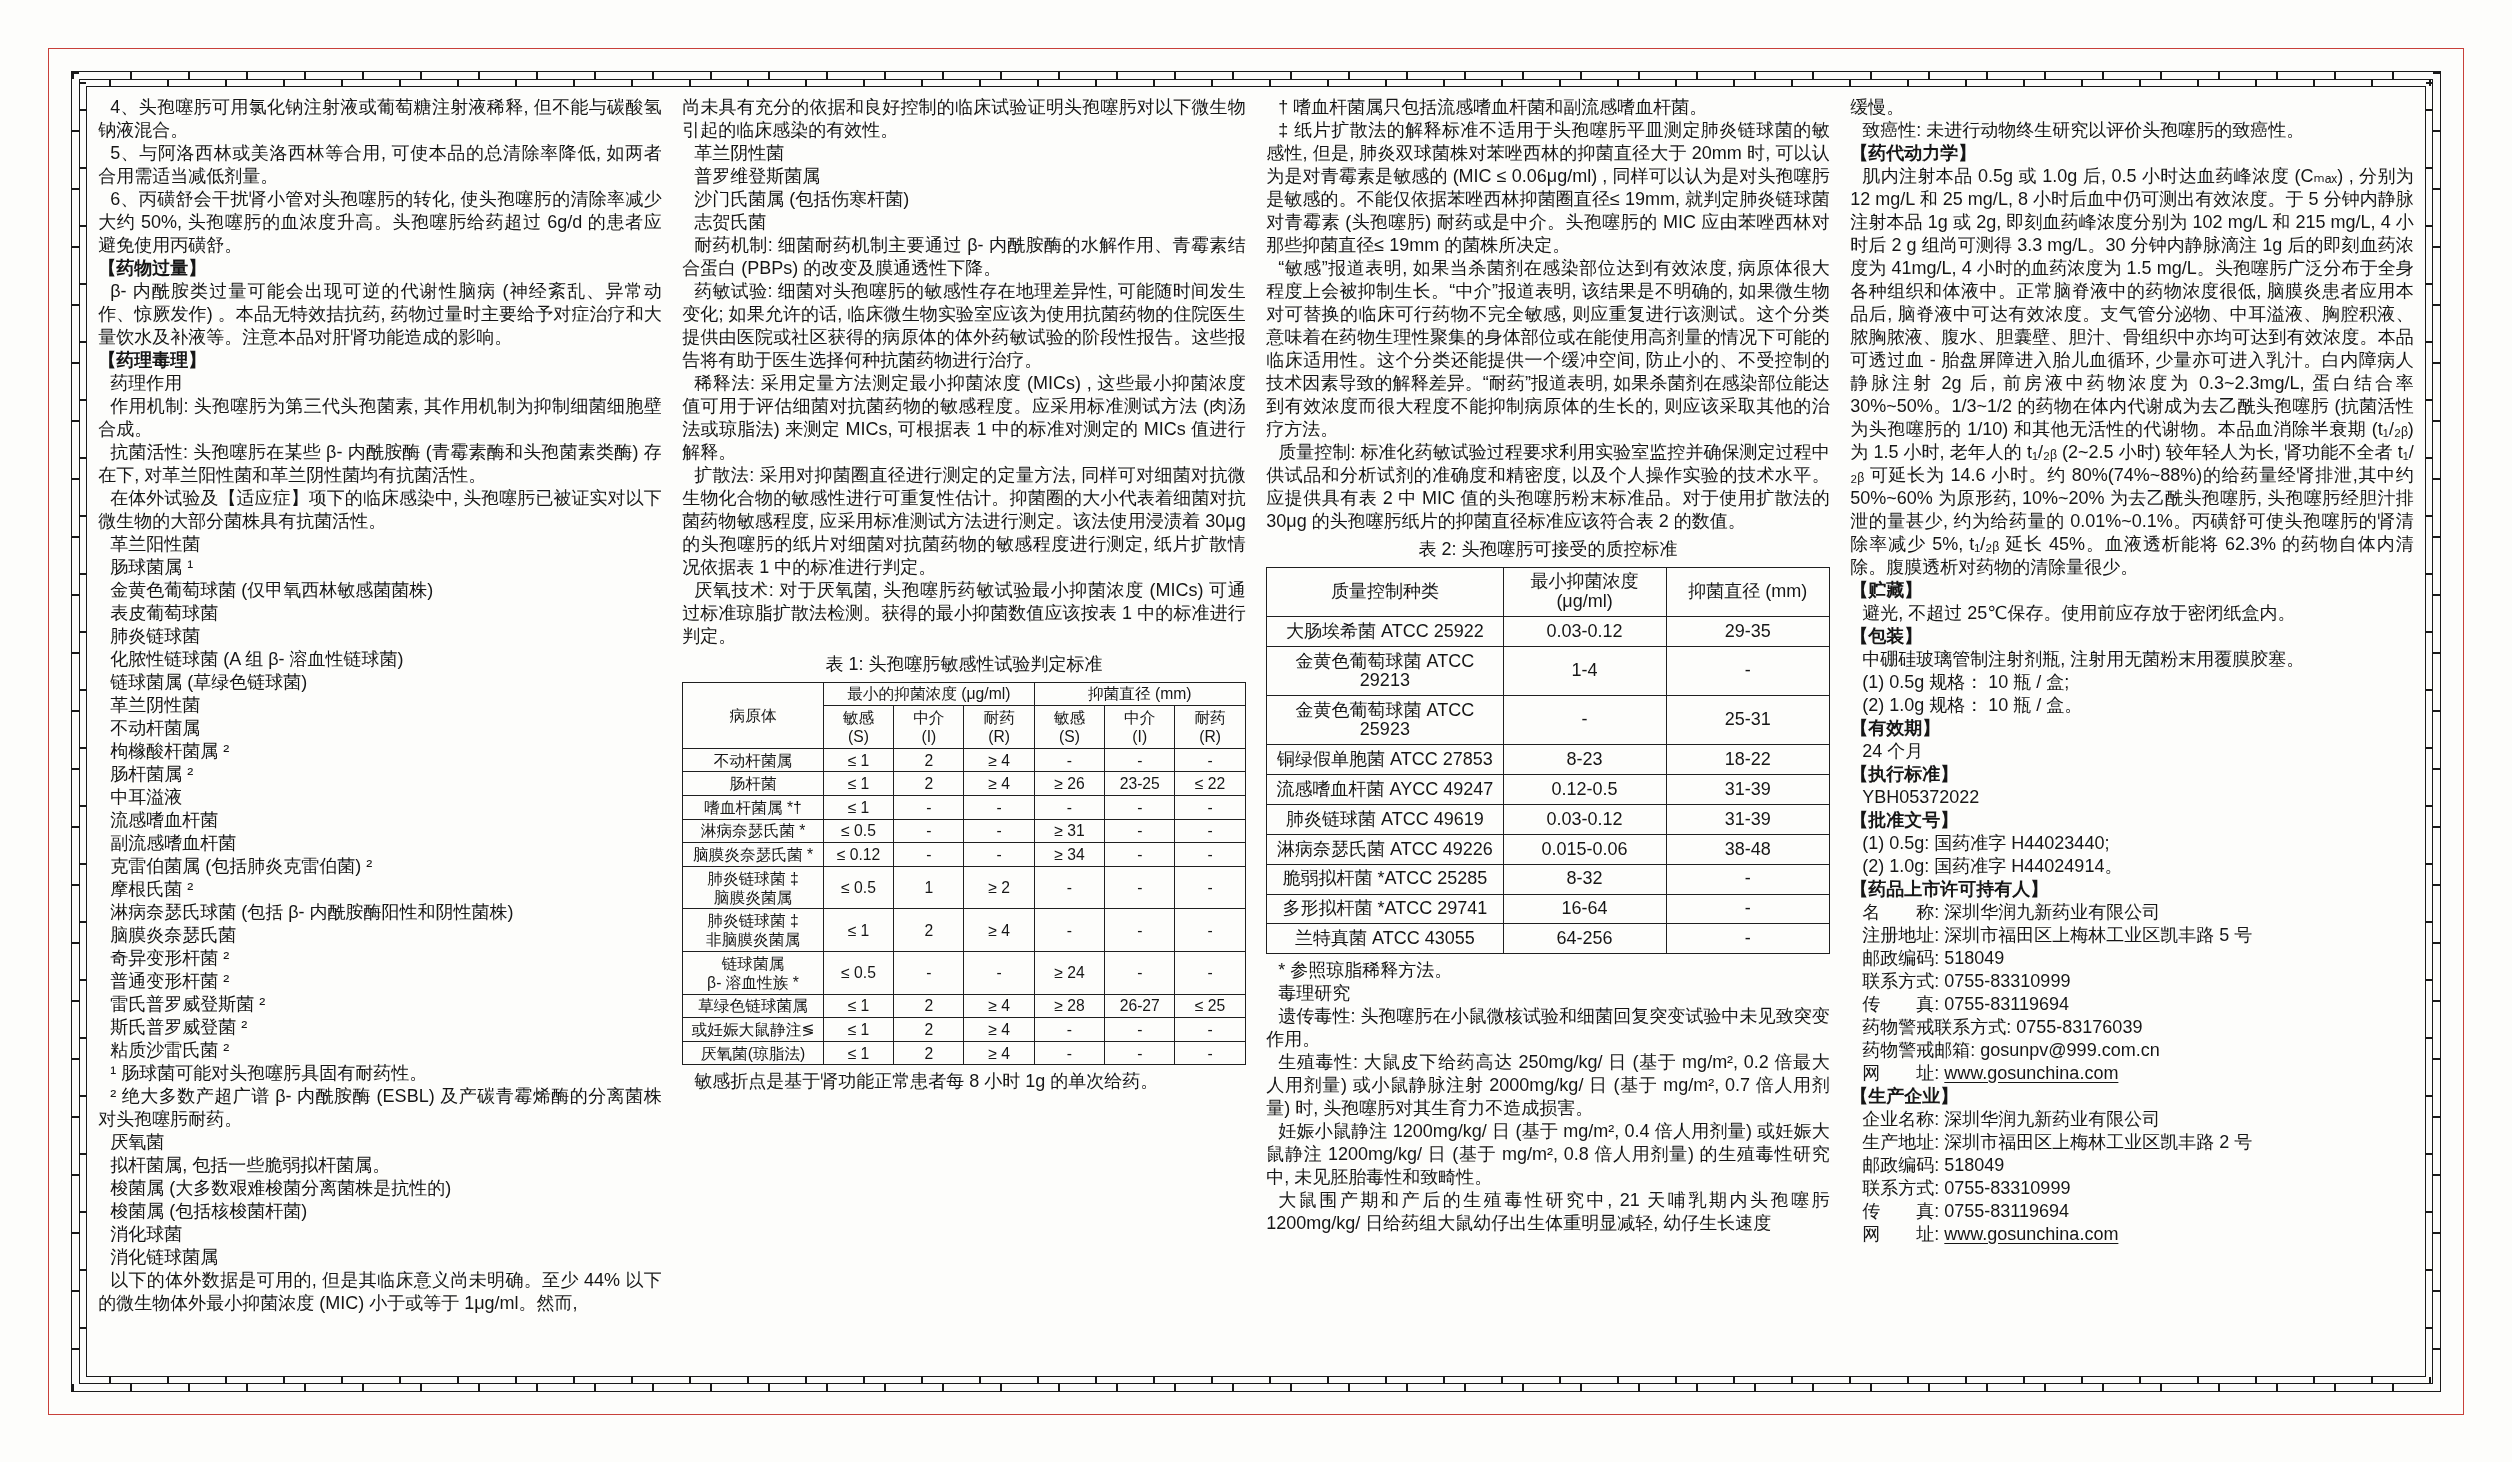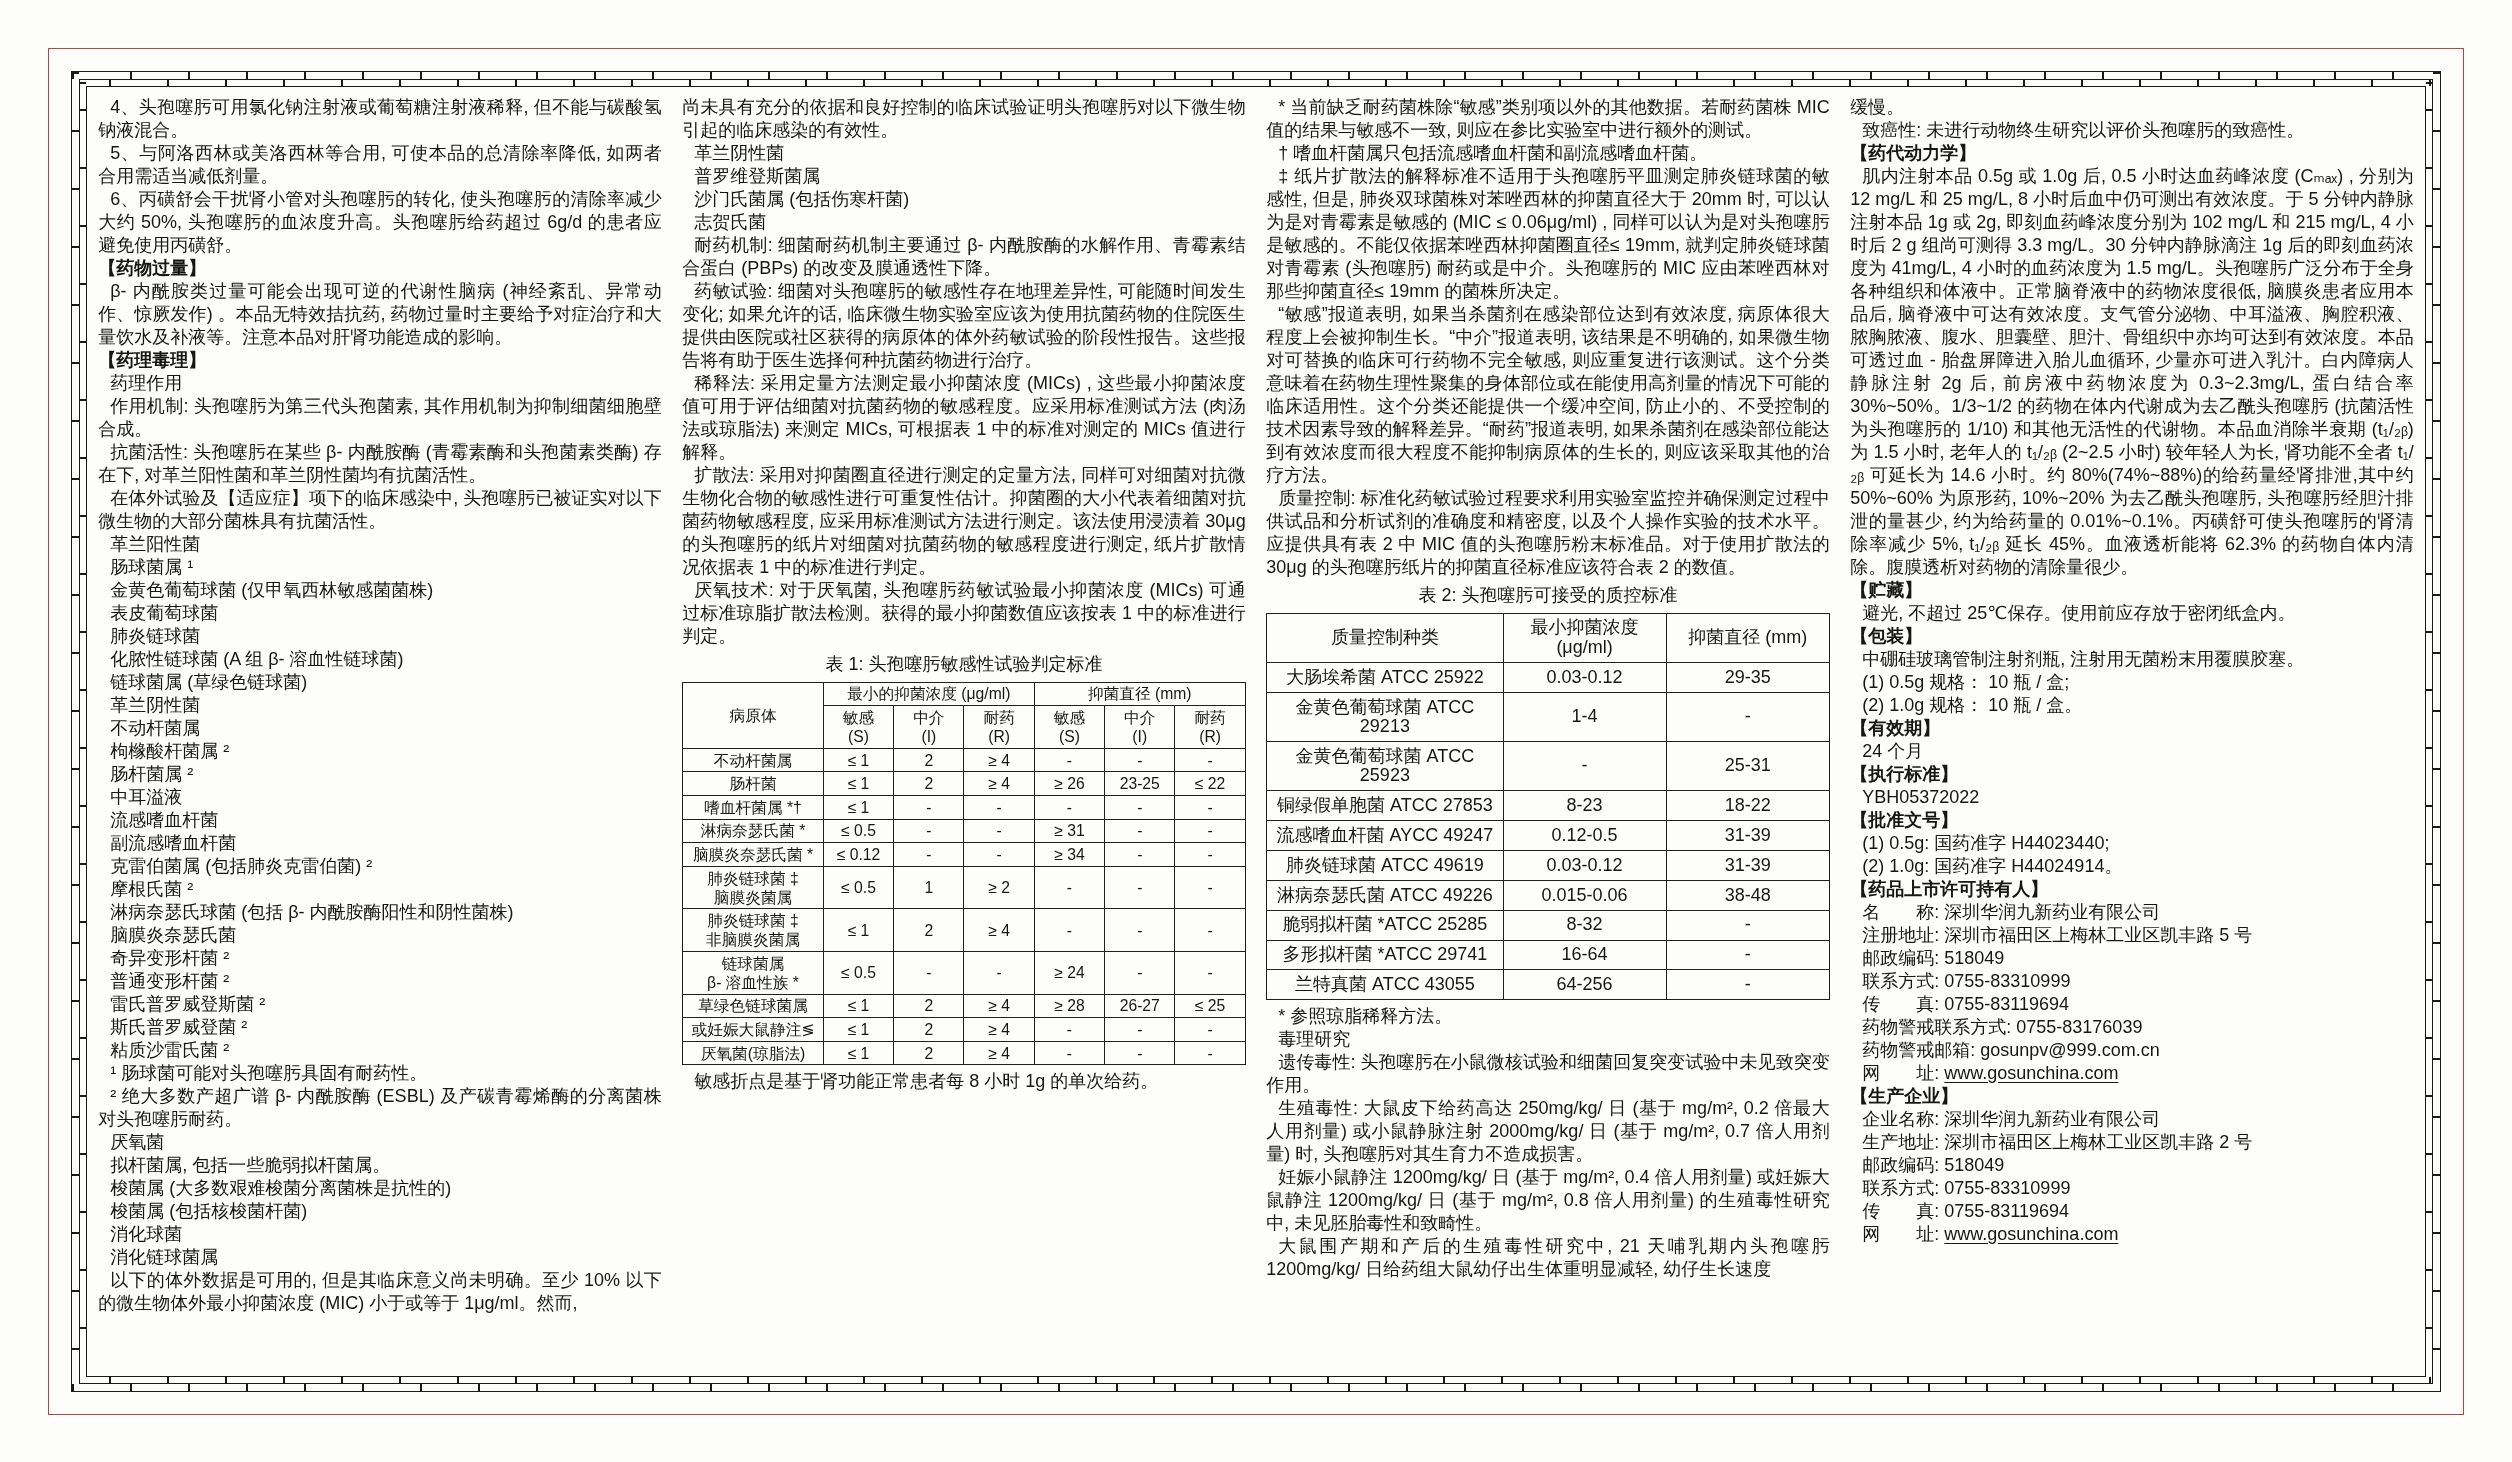--- a/index.html
+++ b/index.html
@@ -80,21 +80,21 @@
             <p class="blk p">斯氏普罗威登菌 ²</p>
             <p class="blk p">粘质沙雷氏菌 ²</p>
             <p class="blk p">¹ 肠球菌可能对头孢噻肟具固有耐药性。</p>
             <p class="blk p">² 绝大多数产超广谱 β- 内酰胺酶 (ESBL) 及产碳青霉烯酶的分离菌株对头孢噻肟耐药。</p>
             <p class="blk p">厌氧菌</p>
             <p class="blk p">拟杆菌属, 包括一些脆弱拟杆菌属。</p>
             <p class="blk p">梭菌属 (大多数艰难梭菌分离菌株是抗性的)</p>
             <p class="blk p">梭菌属 (包括核梭菌杆菌)</p>
             <p class="blk p">消化球菌</p>
             <p class="blk p">消化链球菌属</p>
-            <p class="blk p">以下的体外数据是可用的, 但是其临床意义尚未明确。至少 10% 以下的微生物体外最小抑菌浓度 (MIC) 小于或等于 1μg/ml。然而,</p>
+            <p class="blk p">以下的体外数据是可用的, 但是其临床意义尚未明确。至少 44% 以下的微生物体外最小抑菌浓度 (MIC) 小于或等于 1μg/ml。然而,</p>
           </div>
         <div class="colm">
             <p class="blk c">尚未具有充分的依据和良好控制的临床试验证明头孢噻肟对以下微生物引起的临床感染的有效性。</p>
             <p class="blk p">革兰阴性菌</p>
             <p class="blk p">普罗维登斯菌属</p>
             <p class="blk p">沙门氏菌属 (包括伤寒杆菌)</p>
             <p class="blk p">志贺氏菌</p>
             <p class="blk p">耐药机制: 细菌耐药机制主要通过 β- 内酰胺酶的水解作用、青霉素结合蛋白 (PBPs) 的改变及膜通透性下降。</p>
             <p class="blk p">药敏试验: 细菌对头孢噻肟的敏感性存在地理差异性, 可能随时间发生变化; 如果允许的话, 临床微生物实验室应该为使用抗菌药物的住院医生提供由医院或社区获得的病原体的体外药敏试验的阶段性报告。这些报告将有助于医生选择何种抗菌药物进行治疗。</p>
             <p class="blk p">稀释法: 采用定量方法测定最小抑菌浓度 (MICs) , 这些最小抑菌浓度值可用于评估细菌对抗菌药物的敏感程度。应采用标准测试方法 (肉汤法或琼脂法) 来测定 MICs, 可根据表 1 中的标准对测定的 MICs 值进行解释。</p>
@@ -267,21 +267,20 @@
                   <td>≥ 4</td>
                   <td>-</td>
                   <td>-</td>
                   <td>-</td>
                 </tr>
               </tbody>
             </table>
             <p class="blk p">敏感折点是基于肾功能正常患者每 8 小时 1g 的单次给药。</p>
           </div>
         <div class="colm">
-            <p class="blk p">* 当前缺乏耐药菌株除“敏感”类别项以外的其他数据。若耐药菌株 MIC 值的结果与敏感不一致, 则应在参比实验室中进行额外的测试。</p>
             <p class="blk p">† 嗜血杆菌属只包括流感嗜血杆菌和副流感嗜血杆菌。</p>
             <p class="blk p">‡ 纸片扩散法的解释标准不适用于头孢噻肟平皿测定肺炎链球菌的敏感性, 但是, 肺炎双球菌株对苯唑西林的抑菌直径大于 20mm 时, 可以认为是对青霉素是敏感的 (MIC ≤ 0.06μg/ml) , 同样可以认为是对头孢噻肟是敏感的。不能仅依据苯唑西林抑菌圈直径≤ 19mm, 就判定肺炎链球菌对青霉素 (头孢噻肟) 耐药或是中介。头孢噻肟的 MIC 应由苯唑西林对那些抑菌直径≤ 19mm 的菌株所决定。</p>
             <p class="blk p">“敏感”报道表明, 如果当杀菌剂在感染部位达到有效浓度, 病原体很大程度上会被抑制生长。“中介”报道表明, 该结果是不明确的, 如果微生物对可替换的临床可行药物不完全敏感, 则应重复进行该测试。这个分类意味着在药物生理性聚集的身体部位或在能使用高剂量的情况下可能的临床适用性。这个分类还能提供一个缓冲空间, 防止小的、不受控制的技术因素导致的解释差异。“耐药”报道表明, 如果杀菌剂在感染部位能达到有效浓度而很大程度不能抑制病原体的生长的, 则应该采取其他的治疗方法。</p>
             <p class="blk p">质量控制: 标准化药敏试验过程要求利用实验室监控并确保测定过程中供试品和分析试剂的准确度和精密度, 以及个人操作实验的技术水平。应提供具有表 2 中 MIC 值的头孢噻肟粉末标准品。对于使用扩散法的 30μg 的头孢噻肟纸片的抑菌直径标准应该符合表 2 的数值。</p>
             <p class="blk tt">表 2: 头孢噻肟可接受的质控标准</p>
             <table class="t2">
               <colgroup>
                 <col style="width: 42%;">
                 <col style="width: 29%;">
                 <col style="width: 29%;">

